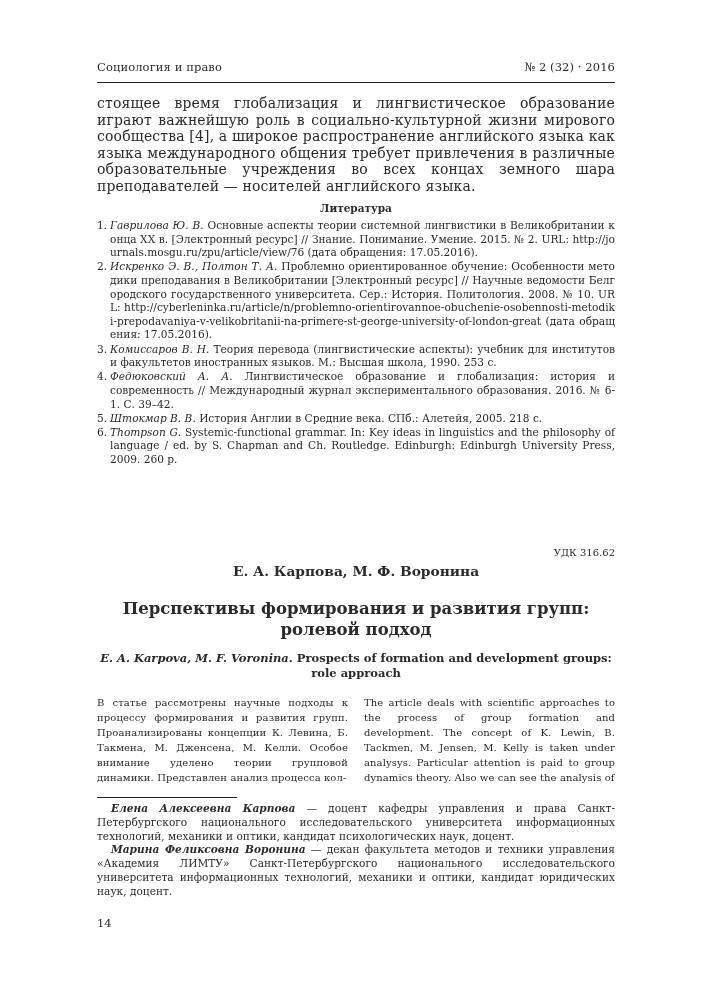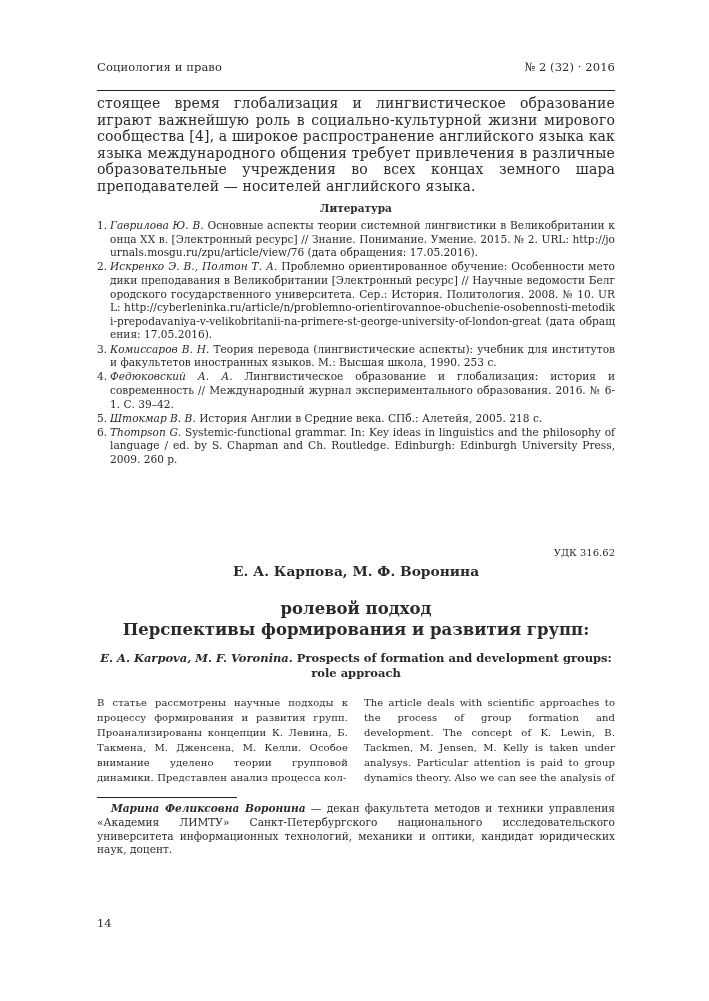--- a/index.html
+++ b/index.html
@@ -6,21 +6,21 @@
     body {
       width: 709px; height: 1001px; position: relative; overflow: hidden;
       font-family: "DejaVu Serif", "Liberation Serif", serif;
       color: #2a2a2a;
     }
     .page { position: absolute; left: 97px; top: 0; width: 518px; }
     .running-head {
       position: absolute; top: 60px; left: 0; width: 518px;
       display: flex; justify-content: space-between;
       font-size: 11.5px; line-height: 14px; letter-spacing: 0.1px;
-      padding-bottom: 16px; border-bottom: 1.2px solid #222;
+      padding-bottom: 8px; border-bottom: 1.2px solid #222;
     }
     .body-text {
       position: absolute; top: 95px; left: 0; width: 518px;
       font-size: 14px; line-height: 16.6px; text-align: justify;
       letter-spacing: 0.15px;
     }
     .lit-title {
       position: absolute; top: 201px; left: 0; width: 518px; text-align: center;
       font-size: 10.5px; font-weight: bold; line-height: 14px;
     }
@@ -83,27 +83,28 @@
     <li><span class="num">2.</span><span class="au">Искренко Э. В., Полтон Т. А.</span><span class="url"> Проблемно ориентированное обучение: Особенности методики преподавания в Великобритании [Электронный ресурс] // Научные ведомости Белгородского государственного университета. Сер.: История. Политология. 2008. № 10. URL: http://cyberleninka.ru/article/n/problemno-orientirovannoe-obuchenie-osobennosti-metodiki-prepodavaniya-v-velikobritanii-na-primere-st-george-university-of-london-great (дата обращения: 17.05.2016).</span></li>
     <li><span class="num">3.</span><span class="au">Комиссаров В. Н.</span><span> Теория перевода (лингвистические аспекты): учебник для институтов и факультетов иностранных языков. М.: Высшая школа, 1990. 253 с.</span></li>
     <li><span class="num">4.</span><span class="au">Федюковский А. А.</span><span> Лингвистическое образование и глобализация: история и современность // Международный журнал экспериментального образования. 2016. № 6-1. С. 39–42.</span></li>
     <li><span class="num">5.</span><span class="au">Штокмар В. В.</span><span> История Англии в Средние века. СПб.: Алетейя, 2005. 218 с.</span></li>
     <li><span class="num">6.</span><span class="au">Thompson G.</span><span> Systemic-functional grammar. In: Key ideas in linguistics and the philosophy of language / ed. by S. Chapman and Ch. Routledge. Edinburgh: Edinburgh University Press, 2009. 260 p.</span></li>
   </ol>
 
   <div class="udk">УДК 316.62</div>
   <div class="authors">Е. А. Карпова, М. Ф. Воронина</div>
   <div class="title">
+    <div>Перспективы формирования и развития групп:</div>
     <div>ролевой подход</div>
-    <div>Перспективы формирования и развития групп:</div>
   </div>
   <div class="en-title"><span class="au">E. A. Karpova, M. F. Voronina.</span><span> Prospects of formation and development groups: role approach</span></div>
 
   <div class="abstract ru">В статье рассмотрены научные подходы к процессу формирования и развития групп. Проанализированы концепции К. Левина, Б. Такмена, М. Дженсена, М. Келли. Особое внимание уделено теории групповой динамики. Представлен анализ процесса кол-</div>
   <div class="abstract en">The article deals with scientific approaches to the process of group formation and development. The concept of K. Lewin, B. Tackmen, M. Jensen, M. Kelly is taken under analysys. Particular attention is paid to group dynamics theory. Also we can see the analysis of</div>
 
   <div class="fn-rule"></div>
   <div class="footnotes">
+    <p><span class="name">Елена Алексеевна Карпова</span><span> — доцент кафедры управления и права Санкт-Петербургского национального исследовательского университета информационных технологий, механики и оптики, кандидат психологических наук, доцент.</span></p>
     <p><span class="name">Марина Феликсовна Воронина</span><span> — декан факультета методов и техники управления «Академия ЛИМТУ» Санкт-Петербургского национального исследовательского университета информационных технологий, механики и оптики, кандидат юридических наук, доцент.</span></p>
   </div>
 
   <div class="folio">14</div>
 </div>
 
 </body></html>

